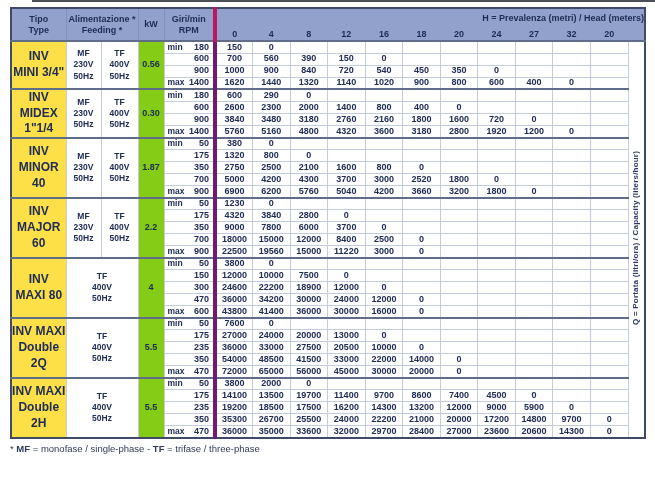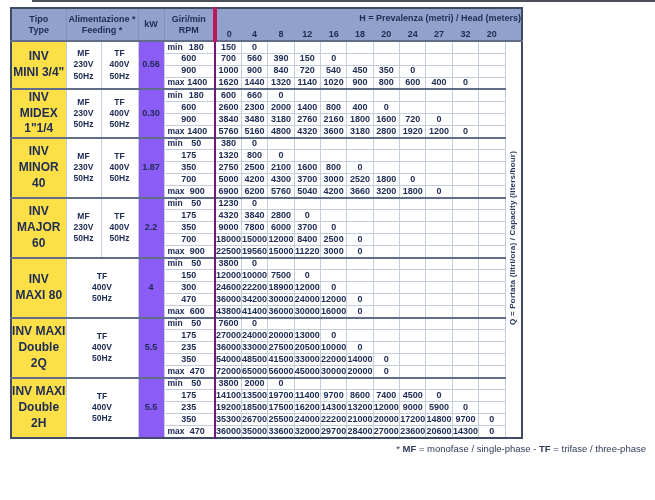--- a/index.html
+++ b/index.html
@@ -1,47 +1,47 @@
 <!DOCTYPE html>
 <html><head>
 <meta charset="utf-8">
 <style>
   * { margin: 0; padding: 0; box-sizing: border-box; }
   html, body { width: 655px; height: 500px; background: #ffffff; overflow: hidden; }
   body { position: relative; font-family: "Liberation Sans", sans-serif; color: #202d55; }
   .top-edge { position: absolute; top: 0; left: 32px; width: 623px; height: 2px; background: #4a4f58; }
 
-  table.spec { border-collapse: collapse; table-layout: fixed; width: 513px;
+  table.spec { border-collapse: collapse; table-layout: fixed; width: 636px;
     margin: 7px 8px 0 10px; border: 2px solid #3f4b66; }
 
   
   thead th { background: #92a1cc; font-weight: bold; color: #1e2b52; padding: 0; vertical-align: middle; }
   thead tr.hr1 th { height: 20px; font-size: 9px; line-height: 1.2; }
   thead th.lh { border-right: 1px solid #8290bd; }
   thead th.rpm-h { border-right: 4px solid #be185d; }
   thead th.h-title { font-size: 9.5px; text-align: right; }
   thead tr.hr2 th { height: 13px; font-size: 9px; border-bottom: 2px solid #5f6d89; }
   thead th.lh, thead th.rpm-h, thead th.tipo-h { border-bottom: 2px solid #5f6d89; }
 
   
   tbody td { border: 1px solid #c4cddc; height: 12px; font-size: 9px; font-weight: bold;
     text-align: center; padding: 0; line-height: 1.05; vertical-align: middle; }
   tbody tr.gs td { border-top: 2px solid #5f6d89; }
   td.tipo { background: #fde047; font-size: 12px; line-height: 1.3; text-align: center; }
   td.feed { font-size: 8.5px; line-height: 1.3; background: #fff; }
-  td.kw   { font-size: 9px; background: #8b5cf6; }
-  td.rpm  { border-right: 2px solid #701a75; padding: 0 4px 0 3px; }
+  td.kw   { font-size: 9px; background: #84cc16; }
+  td.rpm  { border-right: 4px solid #701a75; text-align: right; padding: 0 4px 0 3px; }
   td.rpm .pre { float: left; font-size: 8.5px; }
   td.v { background: #fff; }
   td.vcol { border-left: 1px solid #c4cddc; background: #fff; text-align: center; }
   td.vcol > div { display: inline-block; writing-mode: vertical-rl; transform: rotate(180deg);
     font-size: 8px; font-weight: bold; white-space: nowrap; letter-spacing: 0.2px; color: #2a3760; }
   .bold { font-weight: bold; }
 
-  .footnote { width: 636px; margin: 4px 0 0 10px; text-align: right;
+  .footnote { width: 636px; margin: 4px 0 0 10px; text-align: left;
     font-size: 9.5px; color: #2e3a58; }
   .footnote span { font-weight: normal; }
   .footnote span.bold { font-weight: bold; }
 </style>
 </head>
 <body>
 
 <div class="top-edge"></div>
 
 <table class="spec">
@@ -184,21 +184,21 @@
           <div>50Hz</div>
         </td>
         <td class="feed" rowspan="4">
           <div>TF</div>
           <div>400V</div>
           <div>50Hz</div>
         </td>
         <td class="kw" rowspan="4">0.30</td>
         <td class="rpm"><span class="pre">min</span><span class="rv">180</span></td>
         <td class="v">600</td>
-        <td class="v">660</td>
+        <td class="v">290</td>
         <td class="v">0</td>
         <td class="v"></td>
         <td class="v"></td>
         <td class="v"></td>
         <td class="v"></td>
         <td class="v"></td>
         <td class="v"></td>
         <td class="v"></td>
         <td class="v"></td>
       </tr>

